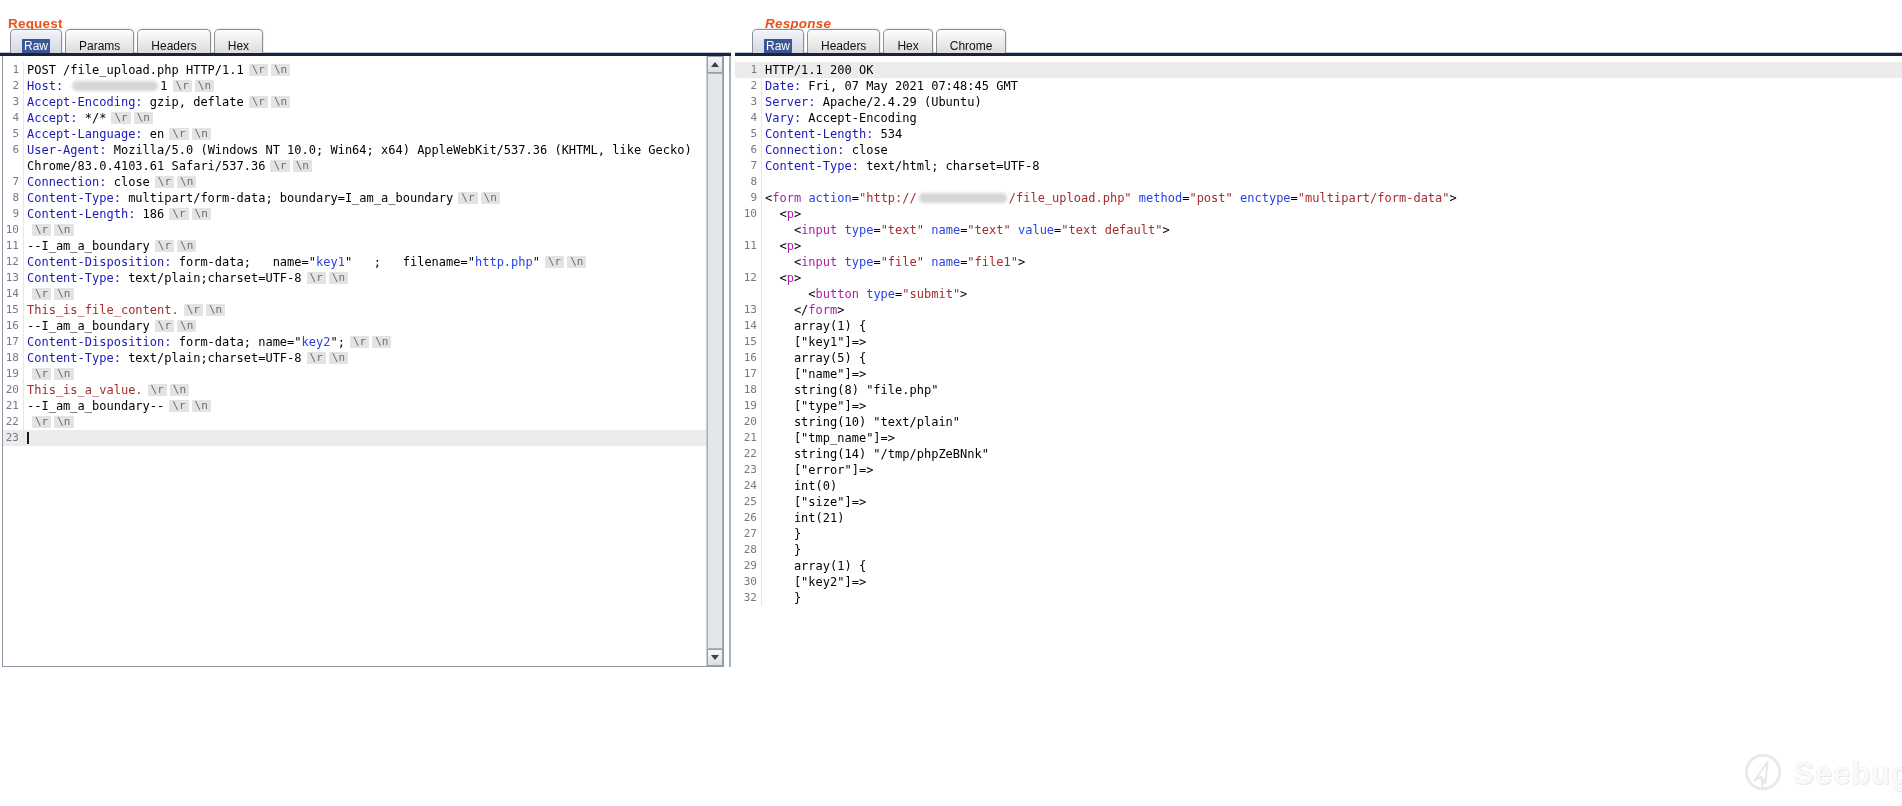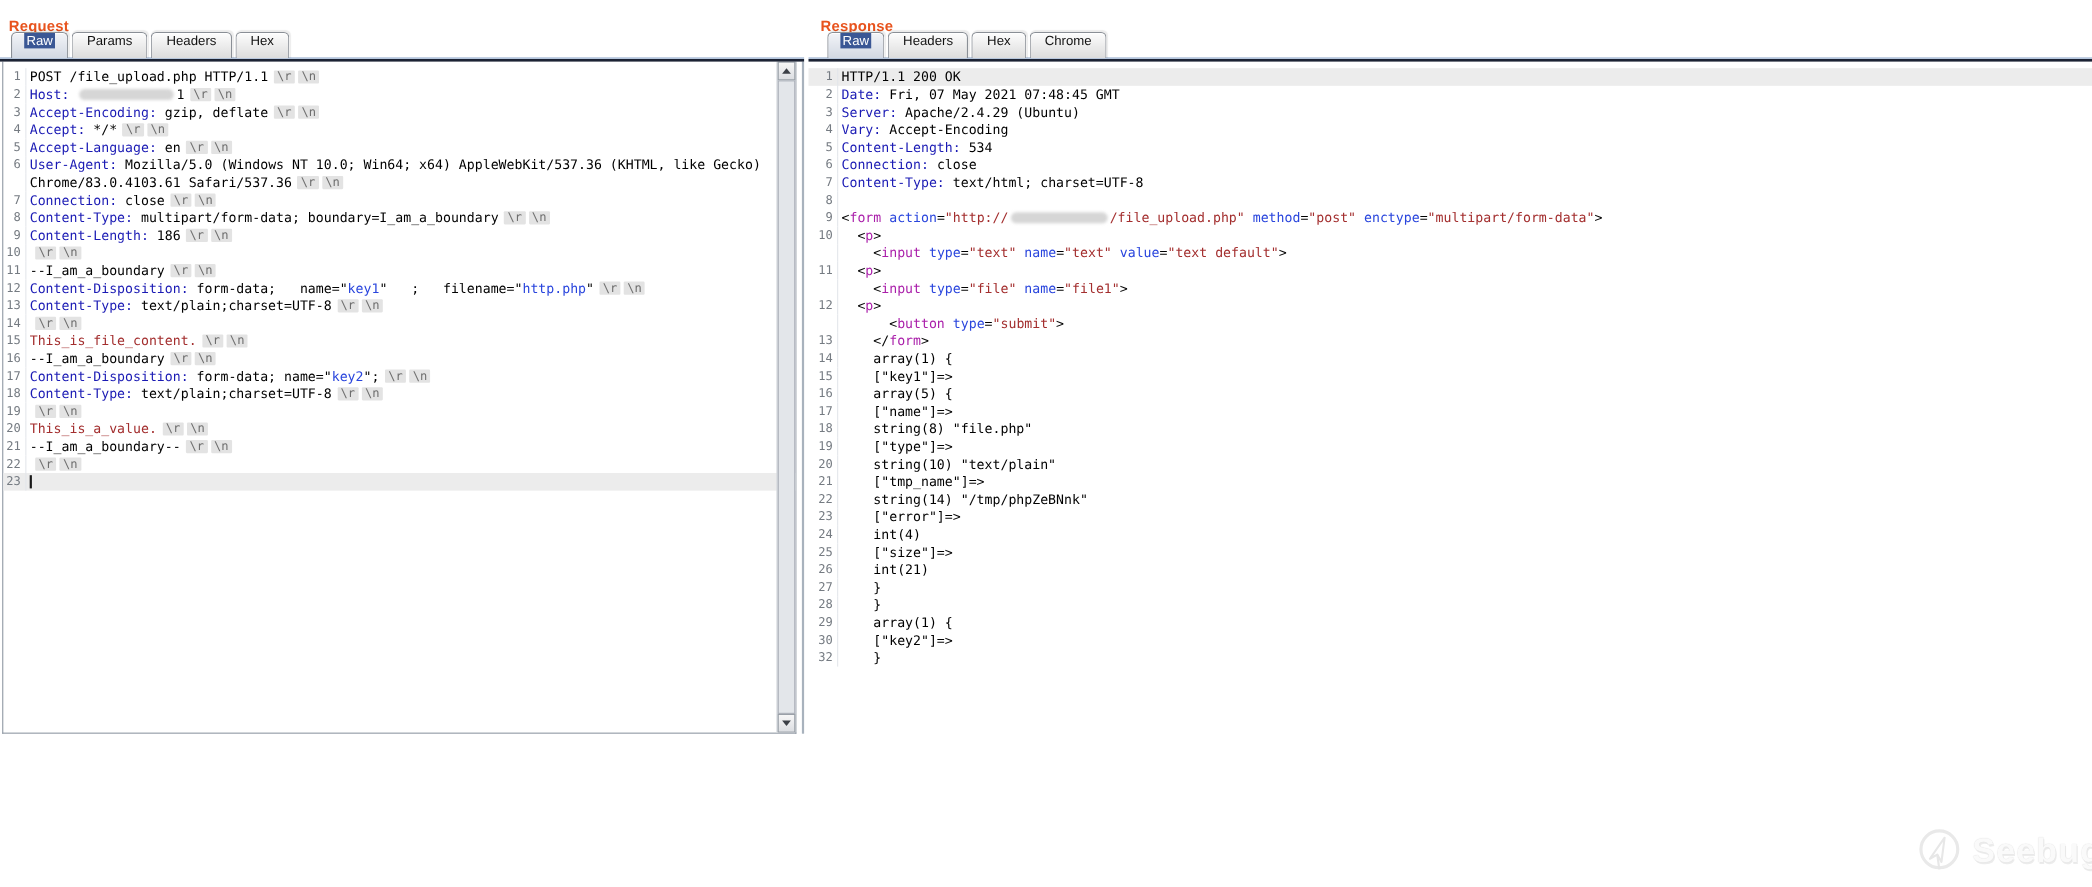--- a/index.html
+++ b/index.html
@@ -6,27 +6,27 @@
   .screen{position:relative;width:1902px;height:806px;background:#fff;overflow:hidden;
           font-family:"Liberation Sans",sans-serif;}
 
   
   .panel{position:absolute;top:0;height:806px;}
   .panel.req{left:0;width:731px;}
   .panel.res{left:735px;right:0;width:auto;}
 
   .ptitle{position:absolute;top:4px;font-size:13.5px;font-weight:bold;color:var(--accent);letter-spacing:.2px;margin-top:12px;}
   .req .ptitle{left:8px;}
-  .res .ptitle{left:11px;}
+  .res .ptitle{left:30px;font-style:italic;}
 
   
   .tabs{position:absolute;top:28px;height:25px;display:flex;align-items:flex-end;gap:3px;z-index:3;}
   .req .tabs{left:10px;}
   .res .tabs{left:17px;}
-  .tab{height:23px;padding:0 11px;display:flex;align-items:flex-start;font-size:12px;color:#111;
+  .tab{height:23px;padding:0 11px;display:flex;align-items:flex-end;font-size:12px;color:#111;
        background:linear-gradient(#fdfdfd,#dcdcdc);border:1px solid #8a8f96;border-bottom:none;
        border-radius:5px 5px 0 0;box-shadow:inset 0 1px 0 #fff,1px -1px 1px rgba(0,0,0,.08);cursor:default;}
   .tab.sel{background:linear-gradient(#f2f4f8,#d2d8e2);}
   .tab .lbl{padding:0 2px;}
   .tab.sel .lbl{background:var(--sel);color:#fff;}
 
   .tabline{position:absolute;top:52px;left:0;right:0;height:4px;z-index:2;
            background:linear-gradient(#b5c6dd 0,#b5c6dd 1.5px,#1c2334 1.5px,#1c2334 100%);}
 
   
@@ -180,21 +180,21 @@
           <div class="row"><span class="gut">14</span><span class="txt"><span class="c-d">    array(1) {</span></span></div>
           <div class="row"><span class="gut">15</span><span class="txt"><span class="c-d">    ["key1"]=&gt;</span></span></div>
           <div class="row"><span class="gut">16</span><span class="txt"><span class="c-d">    array(5) {</span></span></div>
           <div class="row"><span class="gut">17</span><span class="txt"><span class="c-d">    ["name"]=&gt;</span></span></div>
           <div class="row"><span class="gut">18</span><span class="txt"><span class="c-d">    string(8) "file.php"</span></span></div>
           <div class="row"><span class="gut">19</span><span class="txt"><span class="c-d">    ["type"]=&gt;</span></span></div>
           <div class="row"><span class="gut">20</span><span class="txt"><span class="c-d">    string(10) "text/plain"</span></span></div>
           <div class="row"><span class="gut">21</span><span class="txt"><span class="c-d">    ["tmp_name"]=&gt;</span></span></div>
           <div class="row"><span class="gut">22</span><span class="txt"><span class="c-d">    string(14) "/tmp/phpZeBNnk"</span></span></div>
           <div class="row"><span class="gut">23</span><span class="txt"><span class="c-d">    ["error"]=&gt;</span></span></div>
-          <div class="row"><span class="gut">24</span><span class="txt"><span class="c-d">    int(4)</span></span></div>
+          <div class="row"><span class="gut">24</span><span class="txt"><span class="c-d">    int(0)</span></span></div>
           <div class="row"><span class="gut">25</span><span class="txt"><span class="c-d">    ["size"]=&gt;</span></span></div>
           <div class="row"><span class="gut">26</span><span class="txt"><span class="c-d">    int(21)</span></span></div>
           <div class="row"><span class="gut">27</span><span class="txt"><span class="c-d">    }</span></span></div>
           <div class="row"><span class="gut">28</span><span class="txt"><span class="c-d">    }</span></span></div>
           <div class="row"><span class="gut">29</span><span class="txt"><span class="c-d">    array(1) {</span></span></div>
           <div class="row"><span class="gut">30</span><span class="txt"><span class="c-d">    ["key2"]=&gt;</span></span></div>
           <div class="row"><span class="gut">32</span><span class="txt"><span class="c-d">    }</span></span></div>
         </div>
     </div>
   </section>

